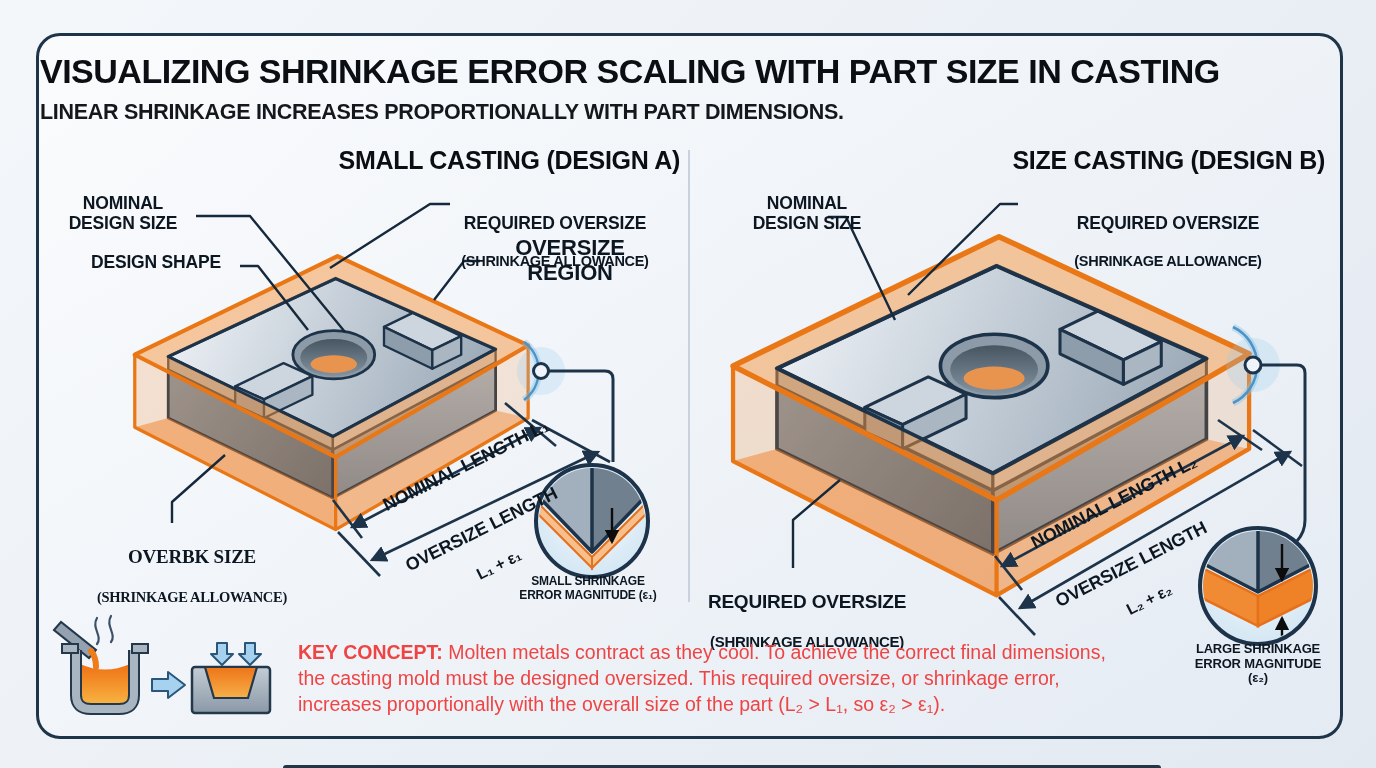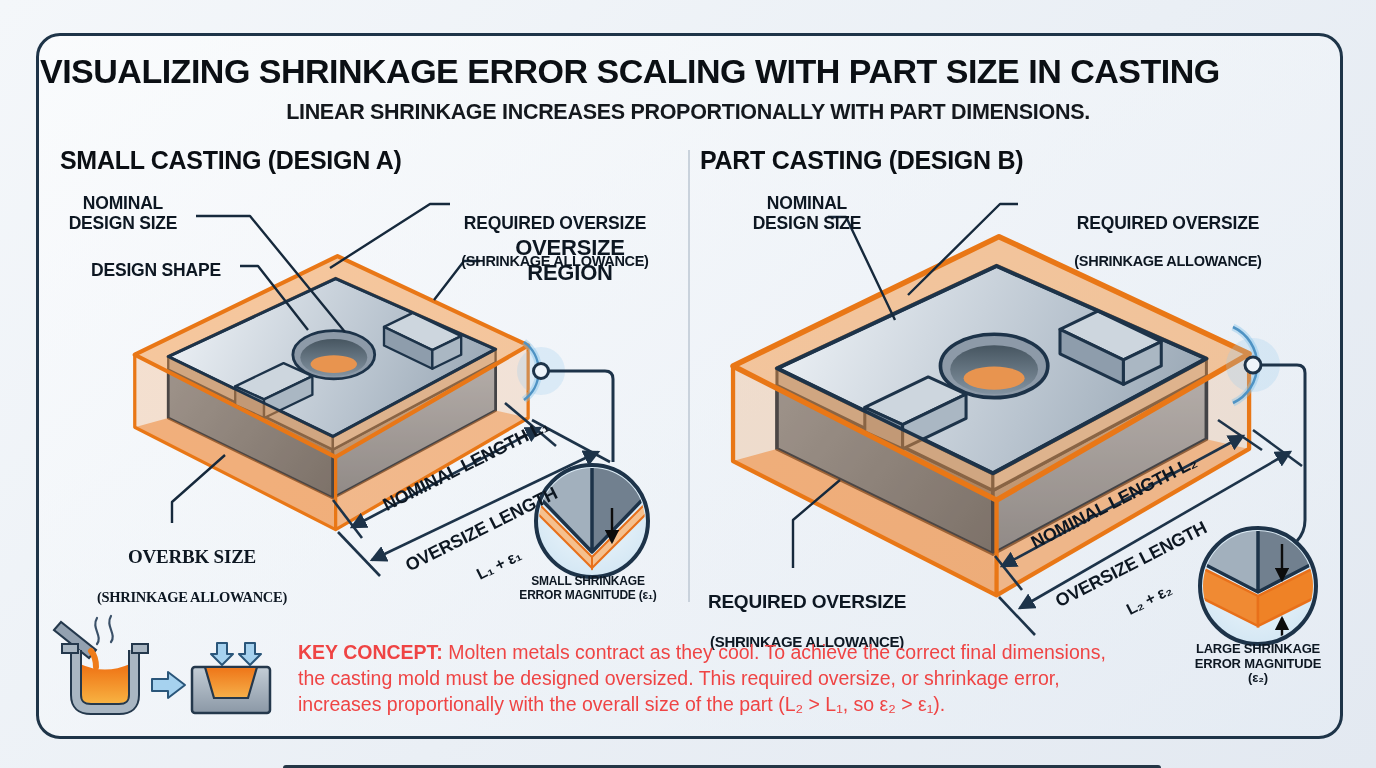--- a/index.html
+++ b/index.html
@@ -11,22 +11,22 @@
   }
   .abs{position:absolute;}
   .card{
     left:36px;top:33px;width:1301px;height:700px;
     border:3.5px solid #1e3448;border-radius:24px;
     background:linear-gradient(150deg,rgba(255,255,255,.55),rgba(230,238,246,.35));
   }
   .bottom-strip{left:283px;top:765px;width:878px;height:3px;background:#243646;border-radius:3px 3px 0 0;}
   .divider{left:688px;top:150px;width:2px;height:452px;background:#c9d2dc;}
   .ttl{left:40px;top:52px;width:1296px;text-align:left;font-weight:bold;font-size:34px;letter-spacing:-.5px;color:#0b0f14;}
-  .sub{left:40px;top:100px;width:1296px;text-align:center;font-weight:bold;font-size:21.5px;letter-spacing:-.3px;color:#14181d;}
-  .ptitle{font-weight:bold;font-size:25px;text-align:left;letter-spacing:-.3px;color:#0b0f14;}
+  .sub{left:40px;top:100px;width:1296px;font-weight:bold;font-size:21.5px;letter-spacing:-.3px;color:#14181d;}
+  .ptitle{font-weight:bold;font-size:25px;text-align:right;letter-spacing:-.3px;color:#0b0f14;}
   .lbl{font-weight:bold;text-align:center;line-height:1.13;white-space:pre-line;letter-spacing:-.2px;color:#0d1722;}
   .lbl .l1{display:block;}
   .lbl .l2{display:block;font-size:14.5px;letter-spacing:-.3px;}
   .rot{transform:rotate(-26.5deg);}
   .rot27{transform:rotate(-27deg);}
   .kc{left:298px;top:640px;width:820px;font-size:19.5px;line-height:1.33;color:#ef4444;text-align:left;}
   .kc b{font-weight:bold;}
   svg{position:absolute;left:0;top:0;pointer-events:none;}
 </style>
 </head>
@@ -211,29 +211,29 @@
     <polygon points="205,667 257,667 248,698 214,698" fill="url(#cavG)" stroke="#24384c" stroke-width="2.2"></polygon>
     <path d="M217,643 h10 v11 h6 l-11,11 l-11,-11 h6 z" fill="#a6d2ef" stroke="#2a567a" stroke-width="2" stroke-linejoin="round"></path>
     <path d="M245,643 h10 v11 h6 l-11,11 l-11,-11 h6 z" fill="#a6d2ef" stroke="#2a567a" stroke-width="2" stroke-linejoin="round"></path>
   </g>
 </svg>
 
 <div class="abs ttl">VISUALIZING SHRINKAGE ERROR SCALING WITH PART SIZE IN CASTING</div>
 <div class="abs sub">LINEAR SHRINKAGE INCREASES PROPORTIONALLY WITH PART DIMENSIONS.</div>
 
 <div class="abs ptitle" style="left:60px;top:146px;width:620px;">SMALL CASTING (DESIGN A)</div>
-<div class="abs ptitle" style="left:700px;top:146px;width:625px;">PART CASTING (DESIGN B)</div>
+<div class="abs ptitle" style="left:700px;top:146px;width:625px;">SIZE CASTING (DESIGN B)</div>
 
 <div class="abs lbl" style="left:56px;top:194px;width:134px;font-size:17.5px;">NOMINAL
 DESIGN SIZE</div>
 <div class="abs lbl" style="left:444px;top:194px;width:222px;font-size:17.5px;">
   <span class="l1">REQUIRED OVERSIZE</span>
   <span class="l2">(SHRINKAGE ALLOWANCE)</span>
 </div>
-<div class="abs lbl" style="left:74px;top:253px;width:164px;font-size:17.5px;margin-top:8px;">DESIGN SHAPE</div>
+<div class="abs lbl" style="left:74px;top:253px;width:164px;font-size:17.5px;">DESIGN SHAPE</div>
 <div class="abs lbl" style="left:480px;top:236px;width:180px;font-size:22px;">OVERSIZE REGION</div>
 <div class="abs lbl" style="left:92px;top:525px;width:200px;font-size:19px;font-family:Liberation Serif, serif;">
   <span class="l1">OVERBK SIZE</span>
   <span class="l2">(SHRINKAGE ALLOWANCE)</span>
 </div>
 <div class="abs lbl rot" style="left:364px;top:455px;width:204px;font-size:18px;">NOMINAL LENGTH L₁</div>
 <div class="abs lbl rot" style="left:382px;top:497px;width:216px;font-size:18px;">
   <span class="l1">OVERSIZE LENGTH</span>
   <span class="l1" style="font-size:16px;">L₁ + ε₁</span>
 </div>

